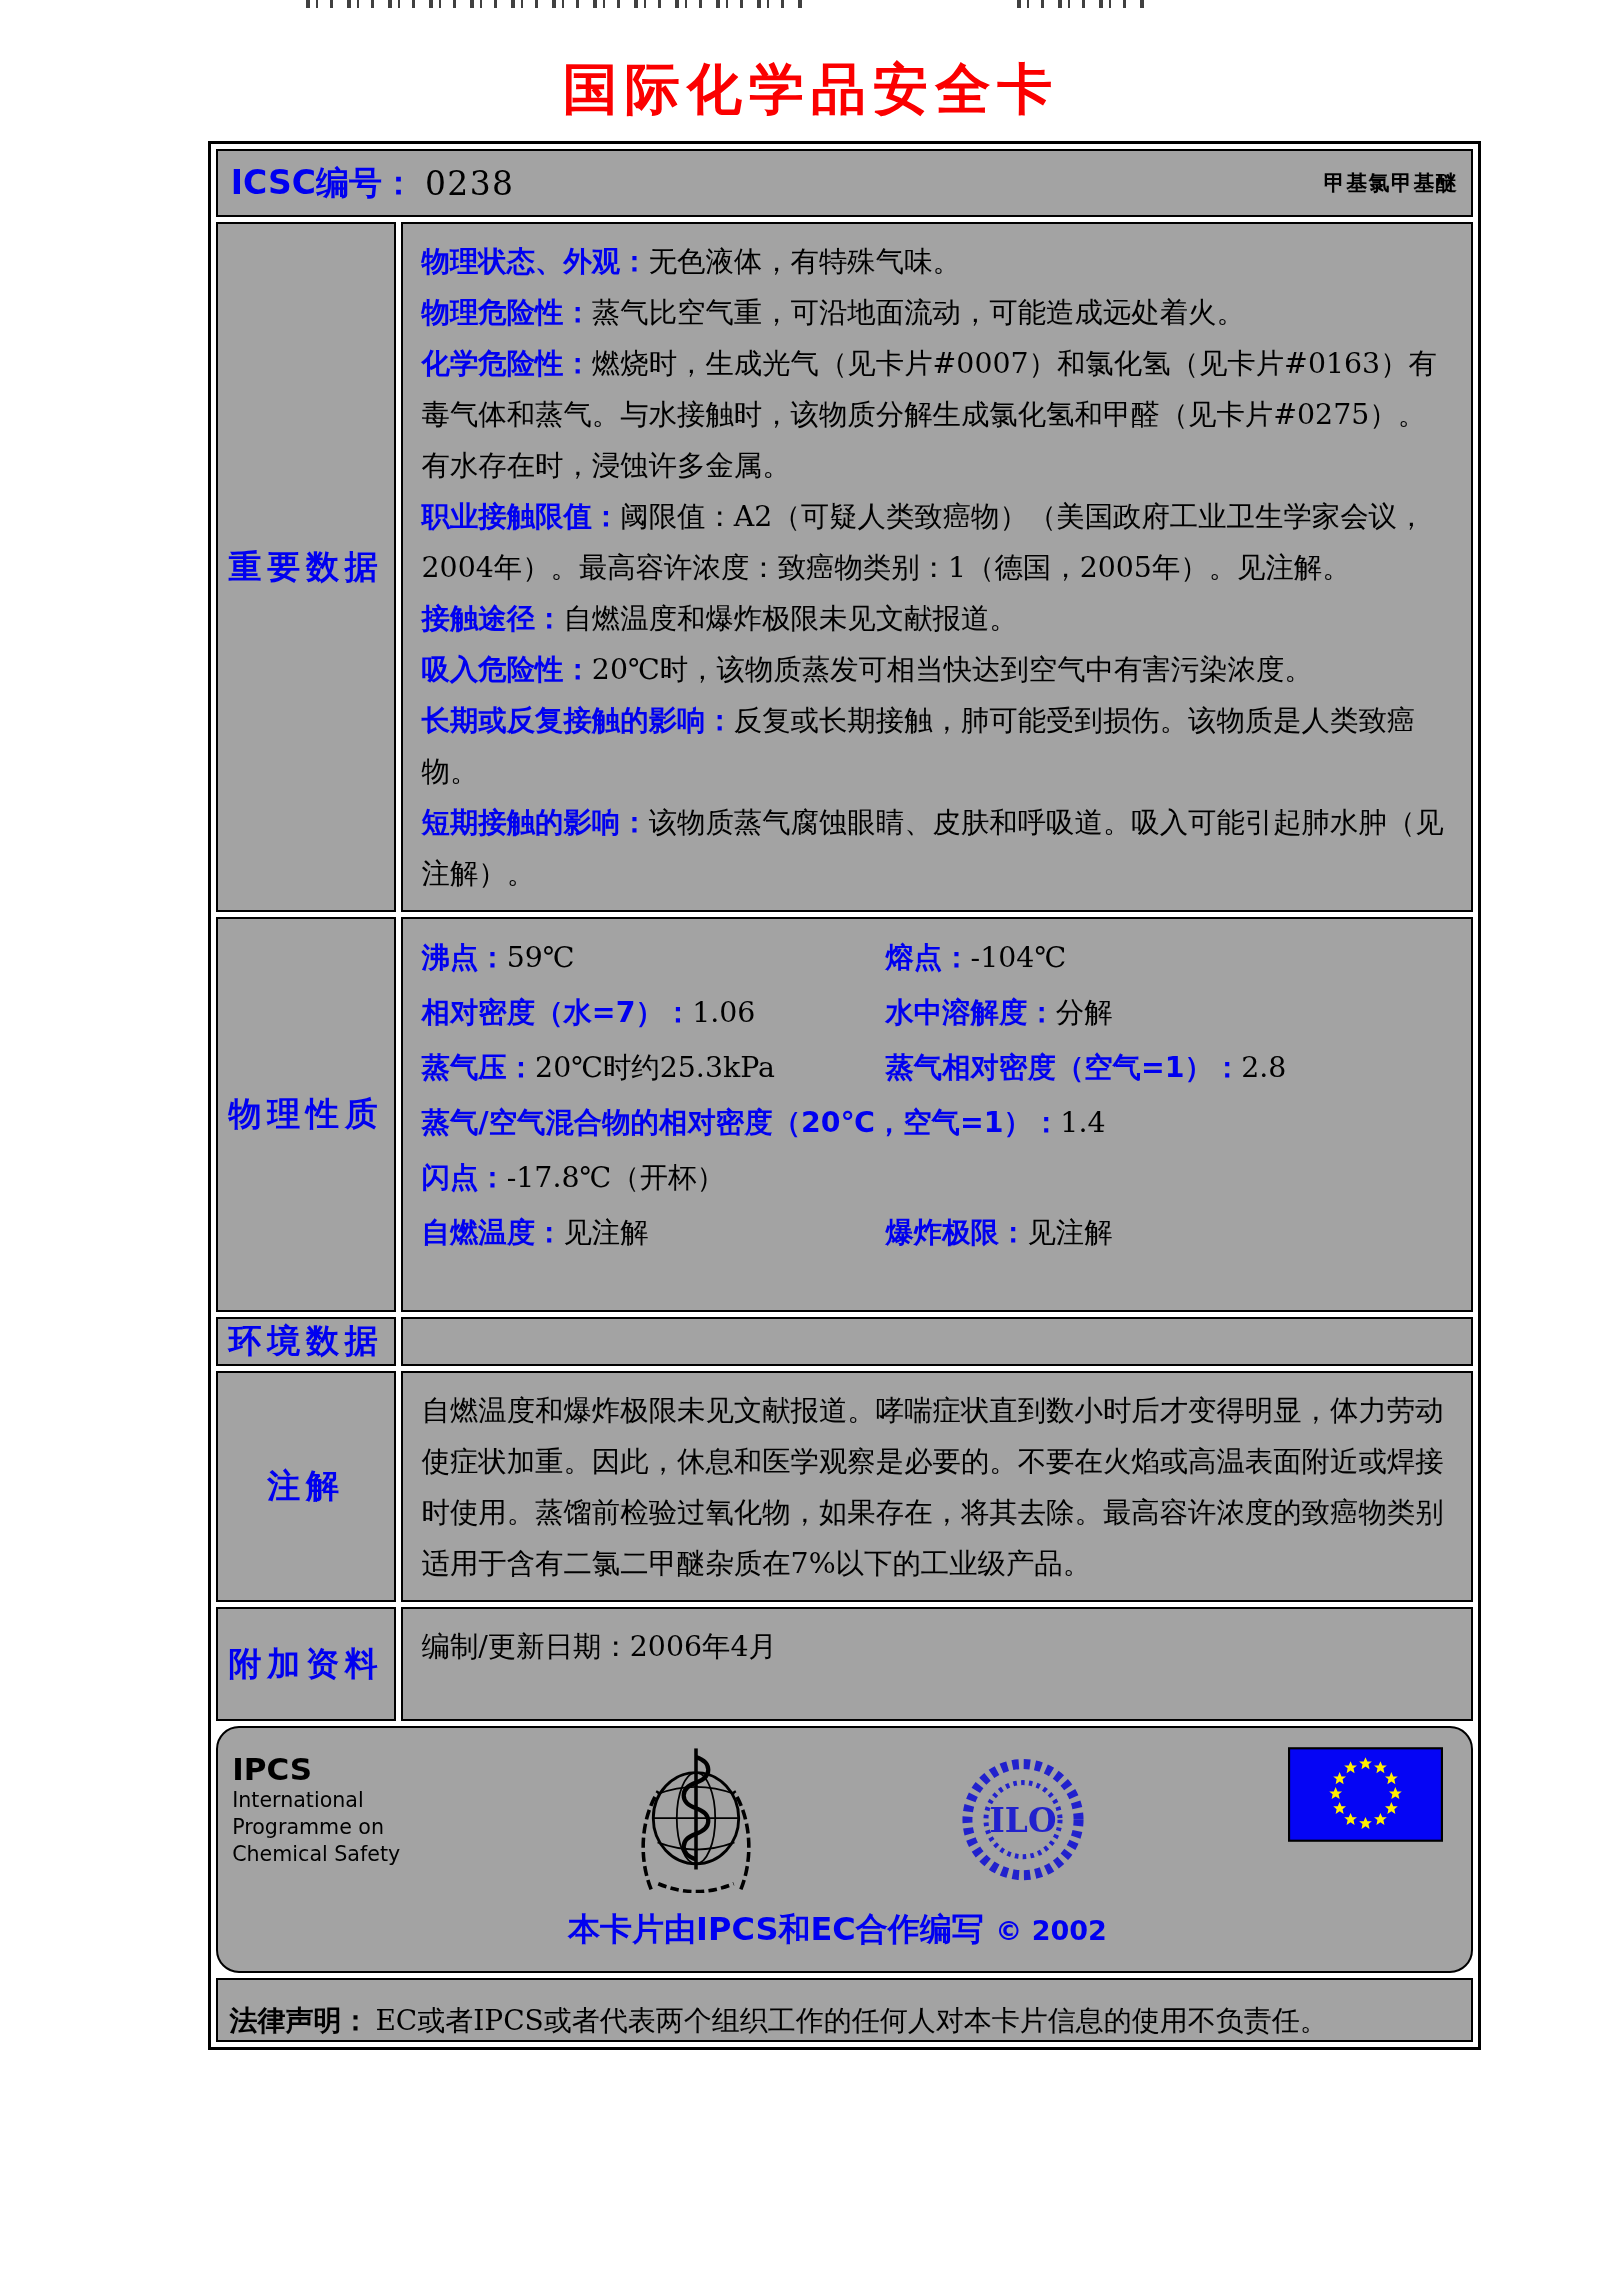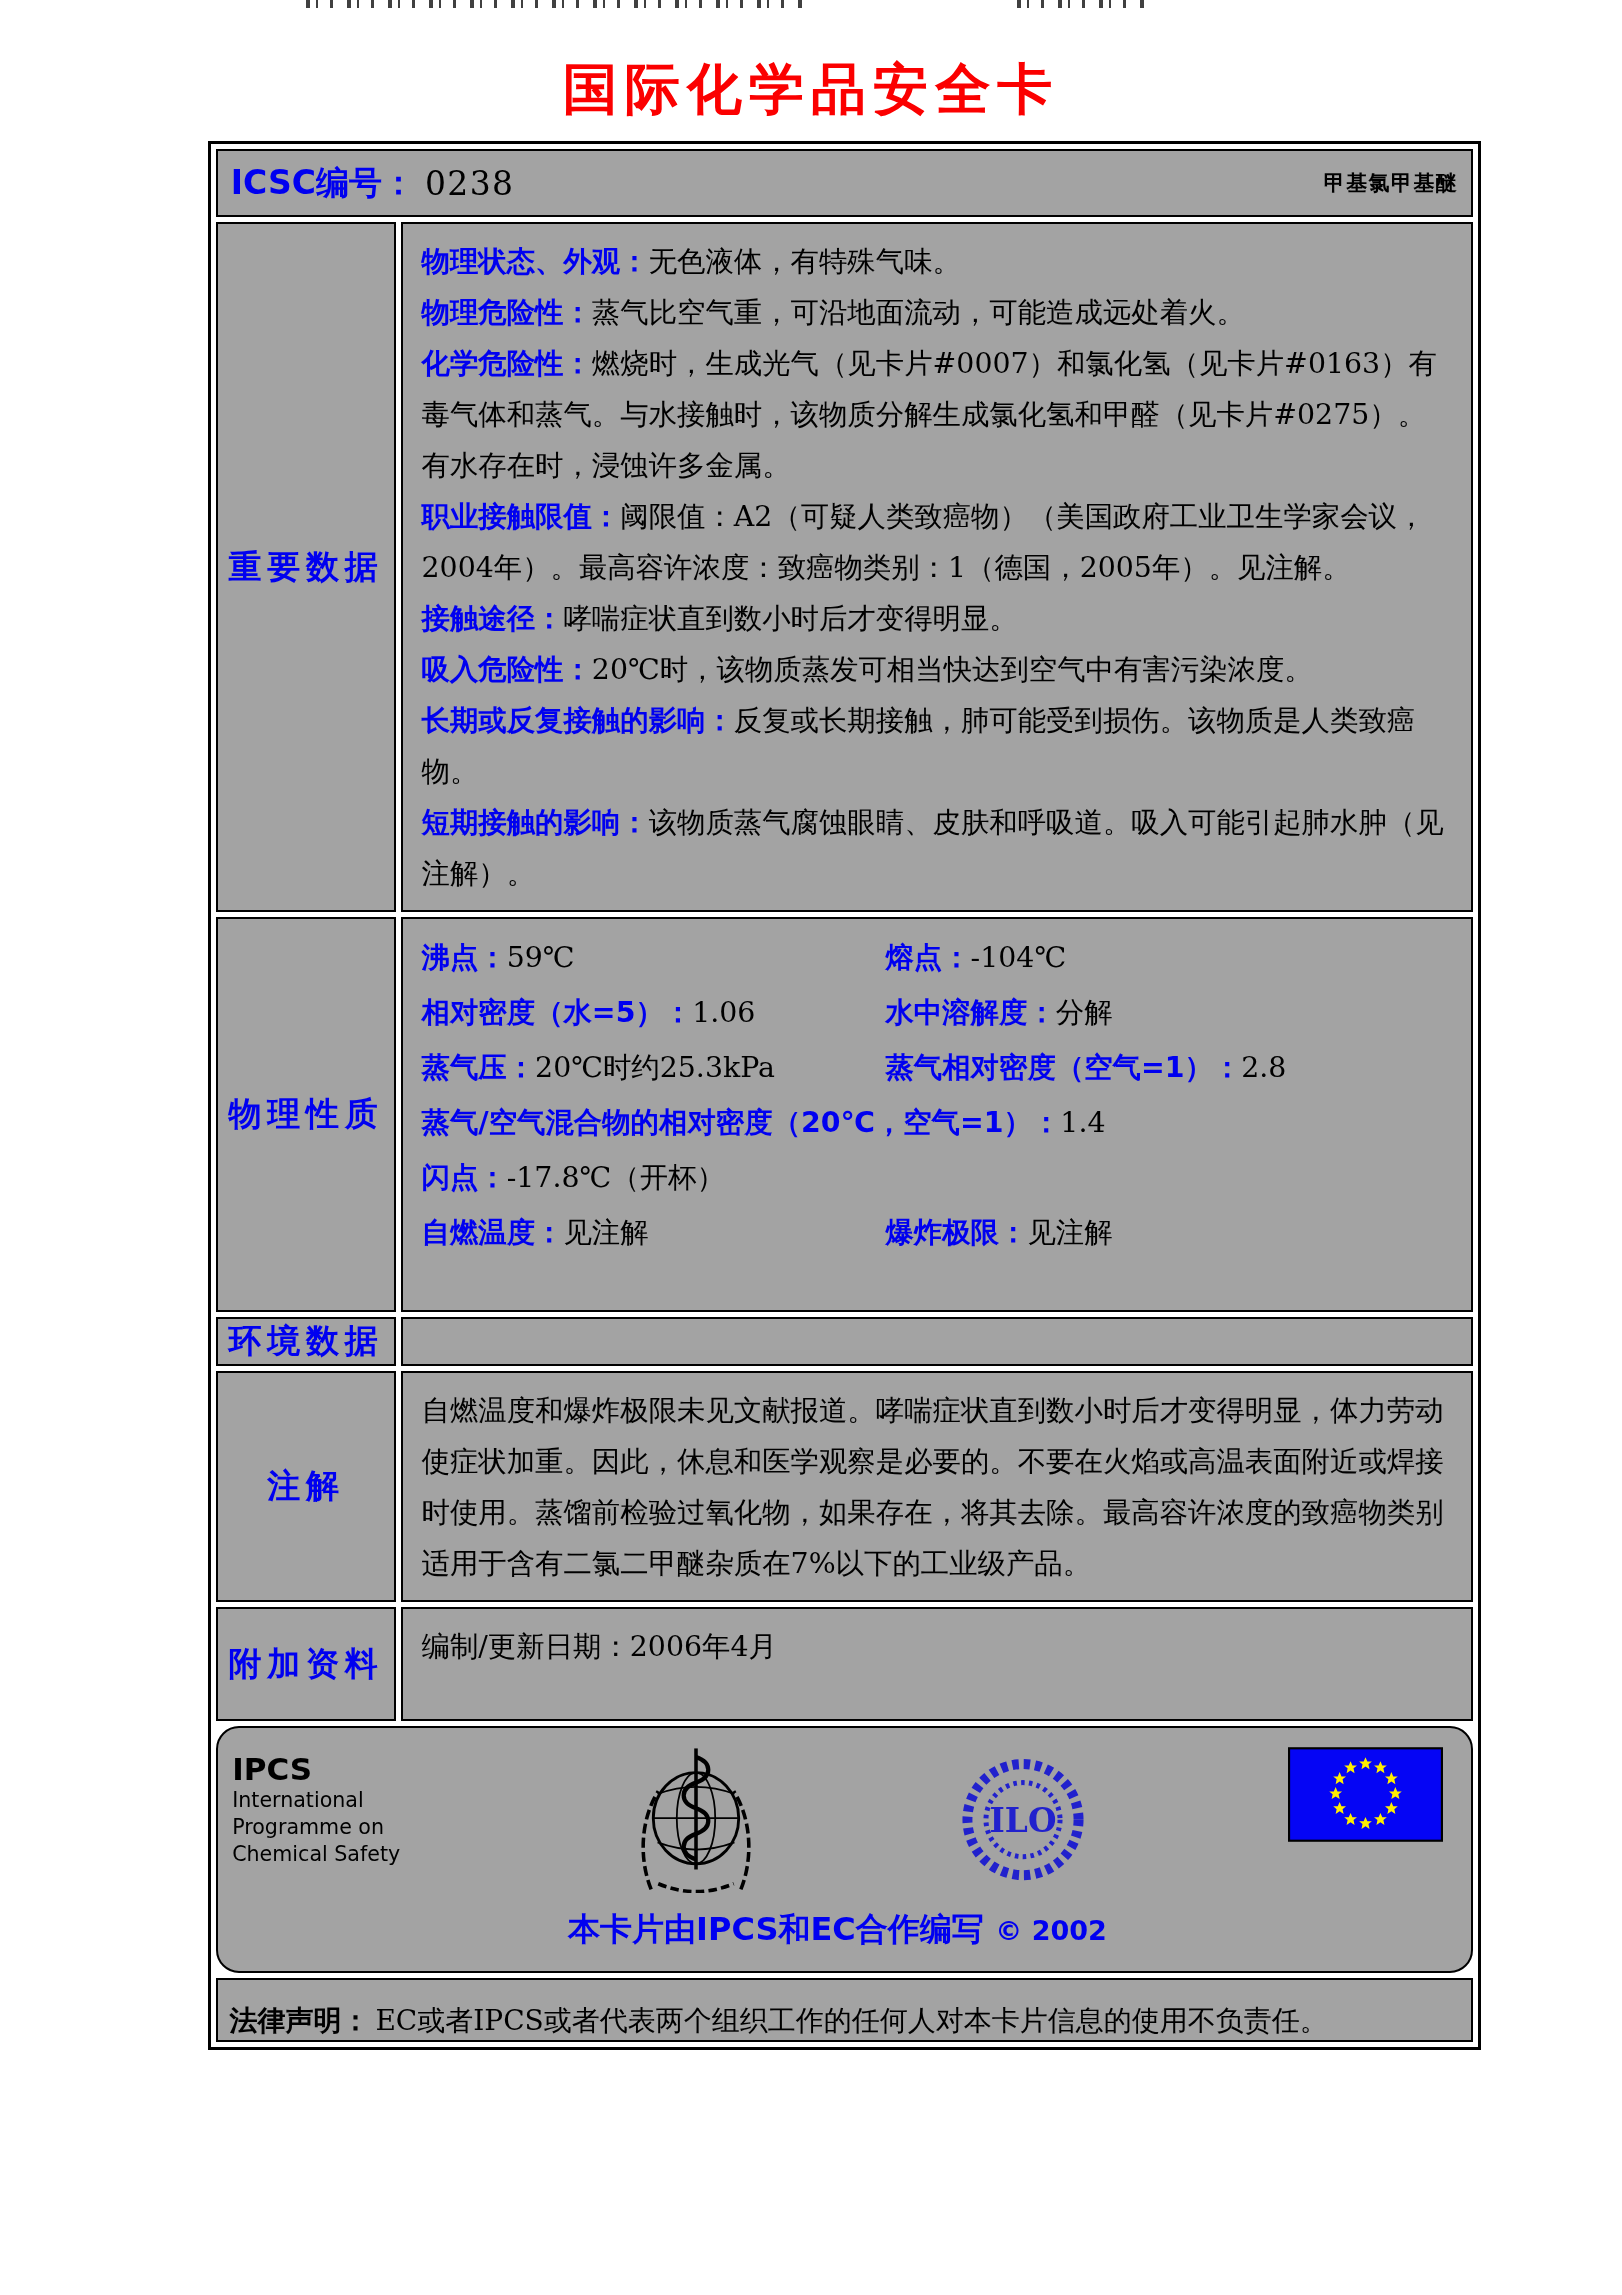--- a/index.html
+++ b/index.html
@@ -90,36 +90,36 @@
     <div class="chem-name">甲基氯甲基醚</div>
   </div>
 
   <div class="row2">
     <div class="cell label-cell">重要数据</div>
     <div class="cell content-cell">
       <p><span class="key">物理状态、外观：</span><span>无色液体，有特殊气味。</span></p>
       <p><span class="key">物理危险性：</span><span>蒸气比空气重，可沿地面流动，可能造成远处着火。</span></p>
       <p><span class="key">化学危险性：</span><span>燃烧时，生成光气（见卡片#0007）和氯化氢（见卡片#0163）有毒气体和蒸气。与水接触时，该物质分解生成氯化氢和甲醛（见卡片#0275）。有水存在时，浸蚀许多金属。</span></p>
       <p><span class="key">职业接触限值：</span><span>阈限值：A2（可疑人类致癌物）（美国政府工业卫生学家会议，2004年）。最高容许浓度：致癌物类别：1（德国，2005年）。见注解。</span></p>
-      <p><span class="key">接触途径：</span><span>哮喘症状直到数小时后才变得明显。</span></p>
+      <p><span class="key">接触途径：</span><span>自燃温度和爆炸极限未见文献报道。</span></p>
       <p><span class="key">吸入危险性：</span><span>20℃时，该物质蒸发可相当快达到空气中有害污染浓度。</span></p>
       <p><span class="key">长期或反复接触的影响：</span><span>反复或长期接触，肺可能受到损伤。该物质是人类致癌物。</span></p>
       <p><span class="key">短期接触的影响：</span><span>该物质蒸气腐蚀眼睛、皮肤和呼吸道。吸入可能引起肺水肿（见注解）。</span></p>
     </div>
   </div>
 
   <div class="row2">
     <div class="cell label-cell">物理性质</div>
     <div class="cell content-cell props">
       <div class="prop-line">
         <span class="prop-left"><span class="key">沸点：</span><span>59℃</span></span>
         <span class="prop-right"><span class="key">熔点：</span><span>-104℃</span></span>
       </div>
       <div class="prop-line">
-        <span class="prop-left"><span class="key">相对密度（水=5）：</span><span>1.06</span></span>
+        <span class="prop-left"><span class="key">相对密度（水=7）：</span><span>1.06</span></span>
         <span class="prop-right"><span class="key">水中溶解度：</span><span>分解</span></span>
       </div>
       <div class="prop-line">
         <span class="prop-left"><span class="key">蒸气压：</span><span>20℃时约25.3kPa</span></span>
         <span class="prop-right"><span class="key">蒸气相对密度（空气=1）：</span><span>2.8</span></span>
       </div>
       <div class="prop-line">
         <span class="prop-full"><span class="key">蒸气/空气混合物的相对密度（20℃，空气=1）：</span><span>1.4</span></span>
       </div>
       <div class="prop-line">

